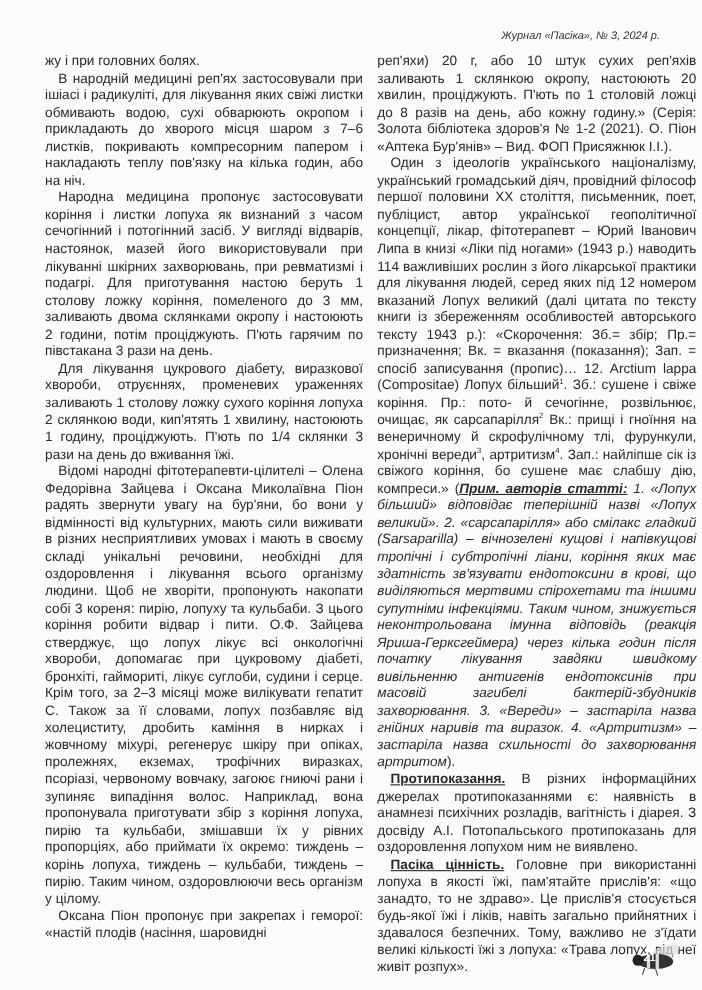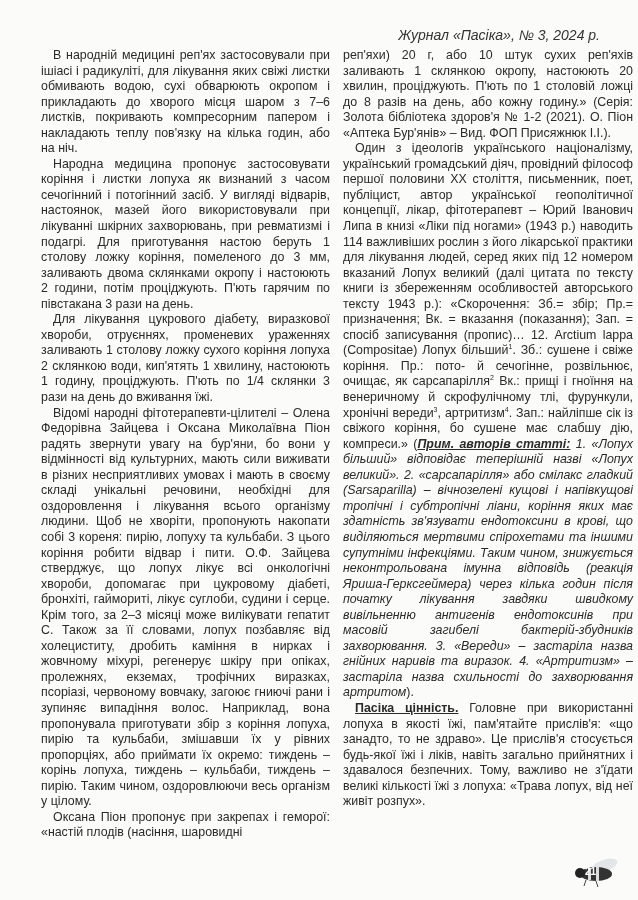--- a/index.html
+++ b/index.html
@@ -5,21 +5,21 @@
   html, body { margin: 0; padding: 0; }
   body {
     width: 638px; height: 900px; overflow: hidden;
     background: #fbfbf9;
     font-family: "Liberation Sans", sans-serif;
     color: #2a2a2a;
     position: relative;
   }
   .header {
     position: absolute; top: 27px; right: 38px;
-    font-style: italic; font-size: 14px; color: #333;
+    font-style: italic; font-size: 10px; color: #333;
   }
   .col {
     position: absolute; top: 48px; width: 289px;
     font-size: 12.4px; line-height: 15.55px;
     text-align: justify; hyphens: manual;
   }
   .col.left { left: 41px; }
   .col.right { left: 343px; width: 290px; }
   .col p { margin: 0; text-indent: 12px; }
   .col p.noindent { text-indent: 0; }
@@ -32,30 +32,32 @@
   .pagenum {
     position: absolute; left: 585px; top: 866px; font-size: 10px; font-weight: bold; color: #fff;
   }
 </style>
 </head>
 <body>
 
 <div class="header">Журнал «Пасіка», № 3, 2024 р.</div>
 
 <div class="col left">
+  <p class="noindent">жу і при головних болях.</p>
   <p>В народній медицині реп'ях застосовували при ішіасі і радикуліті, для лікування яких свіжі листки обмивають водою, сухі обварюють окропом і прикладають до хворого місця шаром з 7–6 листків, покривають компресорним папером і накладають теплу пов'язку на кілька годин, або на ніч.</p>
   <p>Народна медицина пропонує застосовувати коріння і листки лопуха як визнаний з часом сечогінний і потогінний засіб. У вигляді відварів, настоянок, мазей його використовували при лікуванні шкірних захворювань, при ревматизмі і подагрі. Для приготування настою беруть 1 столову ложку коріння, помеленого до 3 мм, заливають двома склянками окропу і настоюють 2 години, потім проціджують. П'ють гарячим по півстакана 3 рази на день.</p>
   <p>Для лікування цукрового діабету, виразкової хвороби, отруєннях, променевих ураженнях заливають 1 столову ложку сухого коріння лопуха 2 склянкою води, кип'ятять 1 хвилину, настоюють 1 годину, проціджують. П'ють по 1/4 склянки 3 рази на день до вживання їжі.</p>
   <p>Відомі народні фітотерапевти-цілителі – Олена Федорівна Зайцева і Оксана Миколаївна Піон радять звернути увагу на бур'яни, бо вони у відмінності від культурних, мають сили виживати в різних несприятливих умовах і мають в своєму складі унікальні речовини, необхідні для оздоровлення і лікування всього організму людини. Щоб не хворіти, пропонують накопати собі 3 кореня: пирію, лопуху та кульбаби. З цього коріння робити відвар і пити. О.Ф. Зайцева стверджує, що лопух лікує всі онкологічні хвороби, допомагає при цукровому діабеті, бронхіті, гаймориті, лікує суглоби, судини і серце. Крім того, за 2–3 місяці може вилікувати гепатит С. Також за її словами, лопух позбавляє від холециститу, дробить каміння в нирках і жовчному міхурі, регенерує шкіру при опіках, пролежнях, екземах, трофічних виразках, псоріазі, червоному вовчаку, загоює гниючі рани і зупиняє випадіння волос. Наприклад, вона пропонувала приготувати збір з коріння лопуха, пирію та кульбаби, змішавши їх у рівних пропорціях, або приймати їх окремо: тиждень – корінь лопуха, тиждень – кульбаби, тиждень – пирію. Таким чином, оздоровлюючи весь організм у цілому.</p>
   <p>Оксана Піон пропонує при закрепах і геморої: «настій плодів (насіння, шаровидні</p>
 </div>
 
 <div class="col right">
   <p class="noindent">реп'яхи) 20 г, або 10 штук сухих реп'яхів заливають 1 склянкою окропу, настоюють 20 хвилин, проціджують. П'ють по 1 столовій ложці до 8 разів на день, або кожну годину.» (Серія: Золота бібліотека здоров'я № 1-2 (2021). О. Піон «Аптека Бур'янів» – Вид. ФОП Присяжнюк І.І.).</p>
   <p><span>Один з ідеологів українського націоналізму, український громадський діяч, провідний філософ першої половини XX століття, письменник, поет, публіцист, автор української геополітичної концепції, лікар, фітотерапевт – Юрий Іванович Липа в книзі «Ліки під ногами» (1943 р.) наводить 114 важливіших рослин з його лікарської практики для лікування людей, серед яких під 12 номером вказаний Лопух великий (далі цитата по тексту книги із збереженням особливостей авторського тексту 1943 р.): «Скорочення: Зб.= збір; Пр.= призначення; Вк. = вказання (показання); Зап. = спосіб записування (пропис)… 12. Arctium lappa (Compositae) Лопух більший</span><sup>1</sup><span>. Зб.: сушене і свіже коріння. Пр.: пото- й сечогінне, розвільнює, очищає, як сарсапарілля</span><sup>2</sup><span> Вк.: прищі і гноїння на венеричному й скрофулічному тлі, фурункули, хронічні вереди</span><sup>3</sup><span>, артритизм</span><sup>4</sup><span>. Зап.: найліпше сік із свіжого коріння, бо сушене має слабшу дію, компреси.» (</span><span class="b it">Прим. авторів статті:</span><span class="it"> 1. «Лопух більший» відповідає теперішній назві «Лопух великий». 2. «сарсапарілля» або смілакс гладкий (Sarsaparilla) – вічнозелені кущові і напівкущові тропічні і субтропічні ліани, коріння яких має здатність зв'язувати ендотоксини в крові, що виділяються мертвими спірохетами та іншими супутніми інфекціями. Таким чином, знижується неконтрольована імунна відповідь (реакція Яриша-Герксгеймера) через кілька годин після початку лікування завдяки швидкому вивільненню антигенів ендотоксинів при масовій загибелі бактерій-збудників захворювання. 3. «Вереди» – застаріла назва гнійних наривів та виразок. 4. «Артритизм» – застаріла назва схильності до захворювання артритом</span><span>).</span></p>
+  <p><span class="b">Протипоказання.</span><span> В різних інформаційних джерелах протипоказаннями є: наявність в анамнезі психічних розладів, вагітність і діарея. З досвіду А.І. Потопальського протипоказань для оздоровлення лопухом ним не виявлено.</span></p>
   <p><span class="b">Пасіка цінність.</span><span> Головне при використанні лопуха в якості їжі, пам'ятайте прислів'я: «що занадто, то не здраво». Це прислів'я стосується будь-якої їжі і ліків, навіть загально прийнятних і здавалося безпечних. Тому, важливо не з'їдати великі кількості їжі з лопуха: «Трава лопух, від неї живіт розпух».</span></p>
 </div>
 
 <svg class="bee" viewBox="0 0 48 32">
   <ellipse cx="30" cy="10" rx="14" ry="6" fill="#d8dde2" opacity="0.7" transform="rotate(-20 30 10)"></ellipse>
   <ellipse cx="22" cy="18" rx="16" ry="7" fill="#333"></ellipse>
   <rect x="14" y="12" width="3" height="12" fill="#ddd"></rect>
   <rect x="22" y="11" width="3" height="14" fill="#ddd"></rect>
   <circle cx="6" cy="17" r="5" fill="#222"></circle>
   <line x1="12" y1="24" x2="10" y2="30" stroke="#444" stroke-width="1"></line>

